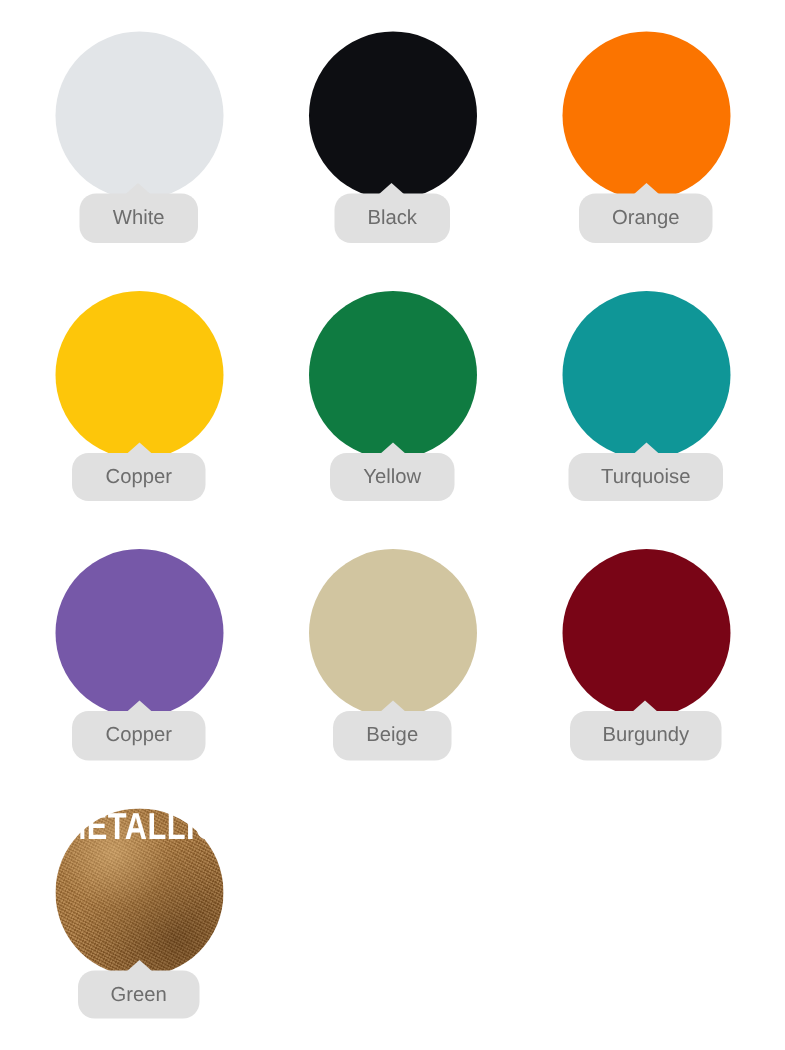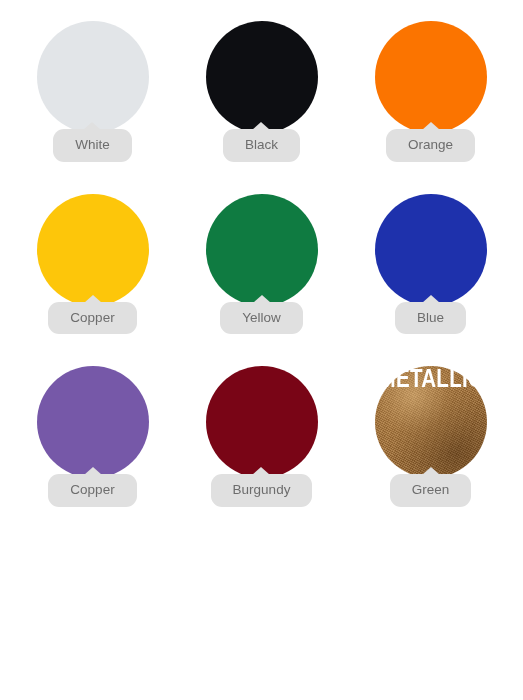--- a/index.html
+++ b/index.html
@@ -103,26 +103,30 @@
     </div>
     <div class="swatch-cell">
       <div class="swatch-disc" style="background-color: rgb(253, 198, 10);"></div>
       <div class="swatch-label">Copper</div>
     </div>
     <div class="swatch-cell">
       <div class="swatch-disc" style="background-color: rgb(15, 123, 65);"></div>
       <div class="swatch-label">Yellow</div>
     </div>
     <div class="swatch-cell">
-      <div class="swatch-disc" style="background-color: rgb(30, 49, 172);"></div>
-      <div class="swatch-label">Blue</div>
+      <div class="swatch-disc" style="background-color: rgb(15, 150, 151);"></div>
+      <div class="swatch-label">Turquoise</div>
     </div>
     <div class="swatch-cell">
       <div class="swatch-disc" style="background-color: rgb(118, 88, 168);"></div>
       <div class="swatch-label">Copper</div>
+    </div>
+    <div class="swatch-cell">
+      <div class="swatch-disc" style="background-color: rgb(209, 197, 160);"></div>
+      <div class="swatch-label">Beige</div>
     </div>
     <div class="swatch-cell">
       <div class="swatch-disc" style="background-color: rgb(121, 5, 22);"></div>
       <div class="swatch-label">Burgundy</div>
     </div>
     <div class="swatch-cell">
       <div class="swatch-disc metallic" style="background-color: rgb(156, 106, 50);">
         <span class="metallic-text">METALLIC</span>
       </div>
       <div class="swatch-label">Green</div>

